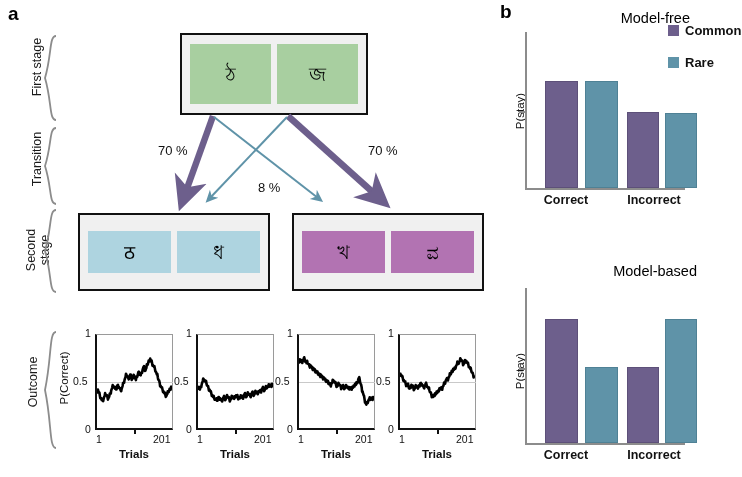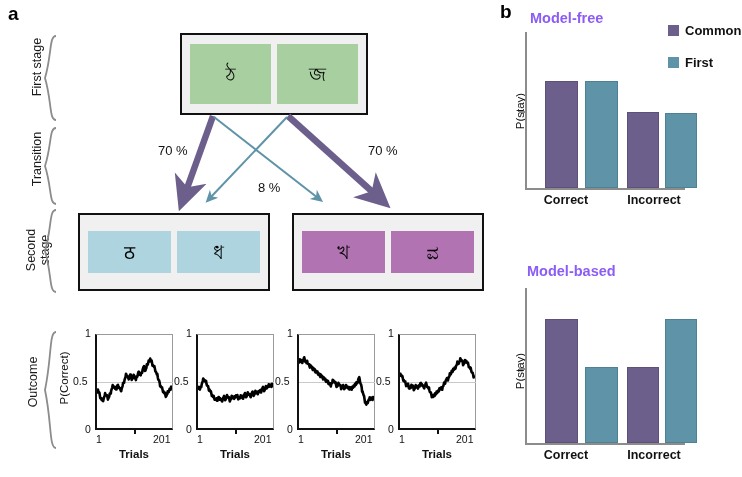--- a/index.html
+++ b/index.html
@@ -106,24 +106,24 @@
     color: #111;
     white-space: nowrap;
     transform-origin: 50% 50%;
     transform: rotate(-90deg);
   }
 
   
   .chart-title {
     position: absolute;
     font-size: 14.5px;
-    font-weight: bold;
-    color: #8b5cf6;
-    white-space: nowrap;
-    text-align: left;
+    font-weight: normal;
+    color: #000000;
+    white-space: nowrap;
+    text-align: right;
   }
   .axis-v {
     position: absolute;
     background: #8c8c8c;
     width: 2px;
   }
   .axis-h {
     position: absolute;
     background: #8c8c8c;
     height: 2px;
@@ -314,21 +314,21 @@
 
 <div class="cat-lab" style="left:524px; top:193px; width:84px;">Correct</div>
 <div class="cat-lab" style="left:608px; top:193px; width:92px;">Incorrect</div>
 
 <div class="legend-item" style="left:668px; top:23px;">
   <span class="legend-sw" style="background:#6d5f8c;"></span>
   <span class="legend-txt">Common</span>
 </div>
 <div class="legend-item" style="left:668px; top:55px;">
   <span class="legend-sw" style="background:#5f93a8;"></span>
-  <span class="legend-txt">First</span>
+  <span class="legend-txt">Rare</span>
 </div>
 
 <div class="chart-title" style="left:527px; top:263px; width:170px;">Model-based</div>
 
 <div class="ylab-rot" style="left:490px; top:365px; width:60px; text-align:center;">P(stay)</div>
 
 <div class="axis-v" style="left:525px; top:288px; height:157px;"></div>
 <div class="axis-tick" style="left:519px; top:368px;"></div>
 <div class="axis-h" style="left:525px; top:443px; width:160px;"></div>
 

